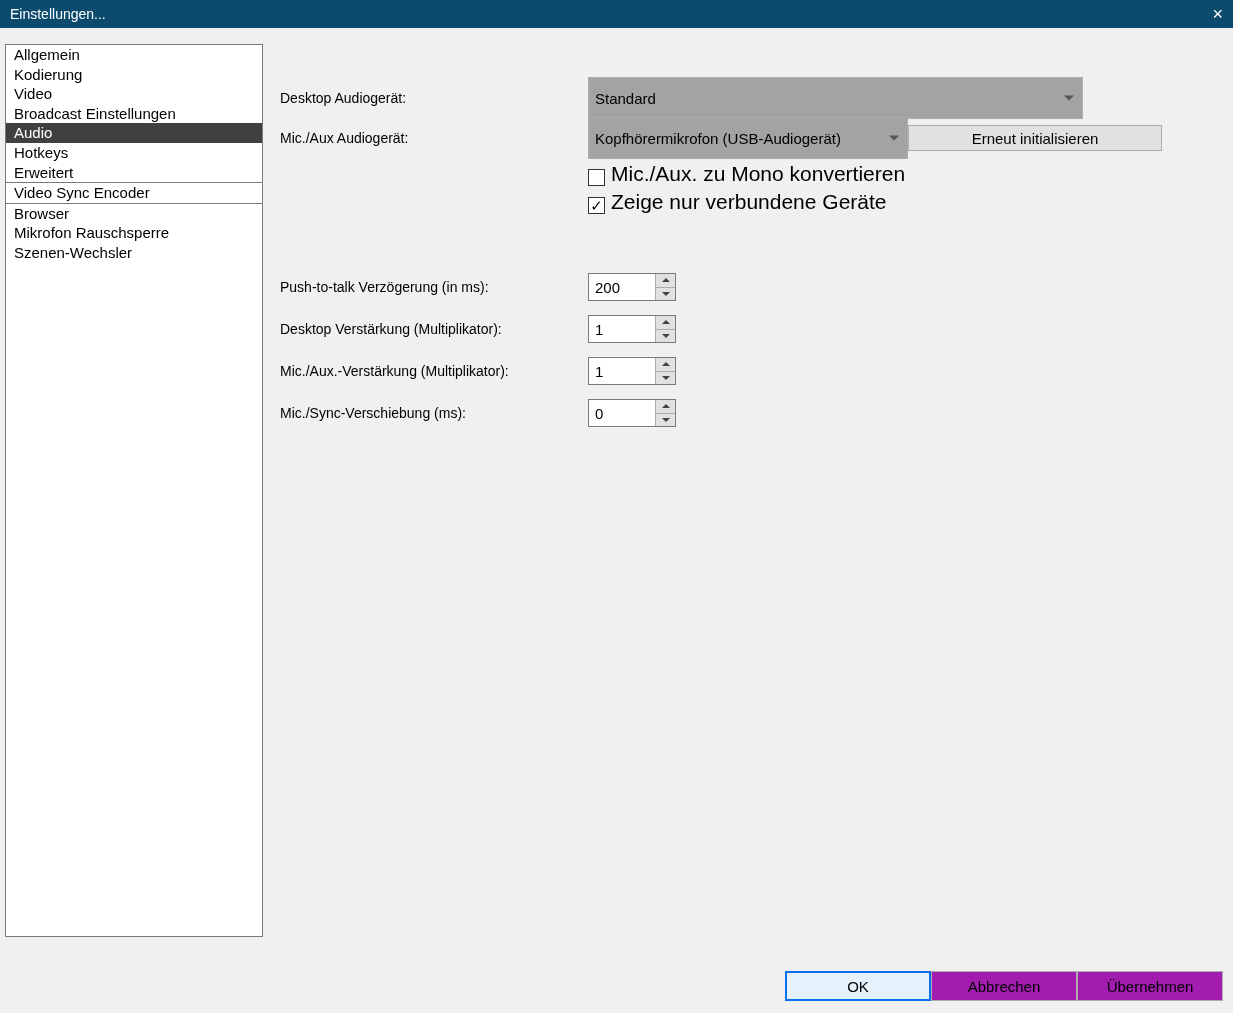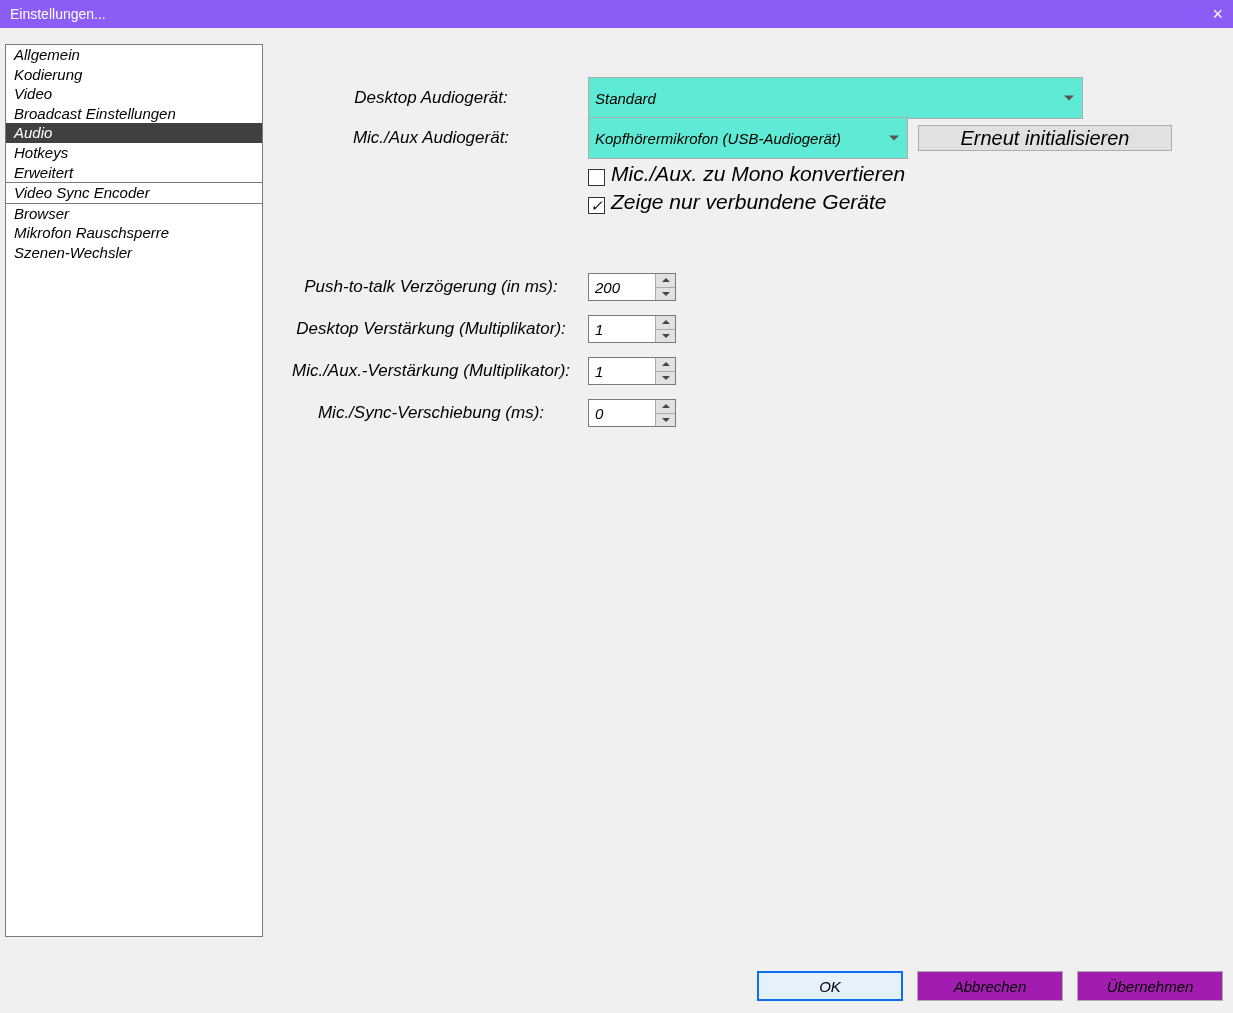--- a/index.html
+++ b/index.html
@@ -1,33 +1,32 @@
 <!DOCTYPE html>
 <html><head>
 <meta charset="utf-8">
 <style>
   * { box-sizing: border-box; font-family: "Segoe UI", Tahoma, sans-serif; }
   html, body { margin: 0; padding: 0; height: 100%; }
   body { background: #f0f0f0; width: 1233px; height: 1013px; overflow: hidden; }
 
   .titlebar {
     height: 28px;
-    background: #8b5cf6;
+    background: #0c4a6e;
     color: #fff;
     display: flex;
     align-items: center;
     padding: 0 10px;
     font-size: 14px;
     justify-content: space-between;
   }
   .titlebar .close-x { font-size: 18px; line-height: 1; cursor: default; }
   .window-body {
     position: relative;
     height: calc(100% - 28px);
-    font-style: italic;
   }
   .sidebar {
     position: absolute;
     left: 5px;
     top: 16px;
     width: 258px;
     height: 893px;
     background: #fff;
     border: 1px solid #7a7a7a;
     overflow: hidden;
@@ -39,46 +38,45 @@
     color: #000;
     cursor: default;
     white-space: nowrap;
   }
   .side-item.selected { background: #404040; color: #fff; }
   .side-sep { border-top: 1px solid #7a7a7a; height:0; }
 
   .content { position: absolute; left: 280px; top: 16px; right: 10px; bottom: 0; }
 
   .form-row { display: flex; align-items: center; height: 28px; margin-bottom: 12px; }
-  .label-col { width: 308px; text-align: center; padding-right: 6px; font-size: 17px; color: #000; }
+  .label-col { width: 308px; text-align: left; padding-right: 6px; font-size: 14px; color: #000; }
 
   .combo {
     display: flex;
     align-items: center;
-    background: #5eead4;
+    background: #a3a3a3;
     border: 1px solid #adadad;
     height: 42px;
     padding: 0 6px;
     font-size: 15px;
     position: relative;
   }
   .combo .arrow {
     position: absolute; right: 8px; top: 50%; transform: translateY(-50%);
     width: 0; height: 0; border-left: 5px solid transparent; border-right: 5px solid transparent; border-top: 5px solid #555;
   }
   .combo.wide { width: 495px; }
   .combo.med { width: 320px; }
 
   .btn-reinit {
-    margin-left: 10px;
     width: 254px;
     height: 26px;
     background: #e1e1e1;
     border: 1px solid #adadad;
-    font-size: 20px;
+    font-size: 15px;
     display: flex;
     align-items: center;
     justify-content: center;
     cursor: default;
   }
 
   .check-row { display:flex; align-items:flex-end; height:22px; margin-left:308px; margin-bottom:6px; font-size:21px; }
   .checkbox { width:17px; height:17px; border:1px solid #333; margin-right:6px; display:flex; align-items:flex-start; justify-content:center; font-size:18px; line-height:12px; background:#fff; }
   .checkbox.checked::after { content:"✓"; font-size:15px; line-height:15px; color:#000; }
 
@@ -89,21 +87,21 @@
   .spinner .val { flex:1; padding:0 6px; font-size:15px; display:flex; align-items:center; }
   .spinner .btns { width:20px; border-left:1px solid #acacac; display:flex; flex-direction:column; }
   .spinner .sp-btn { flex:1; background:#e1e1e1; display:flex; align-items:center; justify-content:center; }
   .spinner .sp-btn:first-child { border-bottom:1px solid #acacac; }
   .tri-up { width:0;height:0;border-left:4px solid transparent;border-right:4px solid transparent;border-bottom:4px solid #444; }
   .tri-dn { width:0;height:0;border-left:4px solid transparent;border-right:4px solid transparent;border-top:4px solid #444; }
 
   .button-bar {
     position:absolute;
     right:0; bottom:12px;
-    display:flex; gap:14px;
+    display:flex; 
   }
   .dlg-btn {
     width:146px; height:30px;
     background:#a21caf; border:1px solid #adadad;
     display:flex; align-items:center; justify-content:center;
     font-size:15px; cursor:default;
   }
   .dlg-btn.primary { border:2px solid #0a6ef1; background:#e5f1fb; }
 </style>
 </head>

